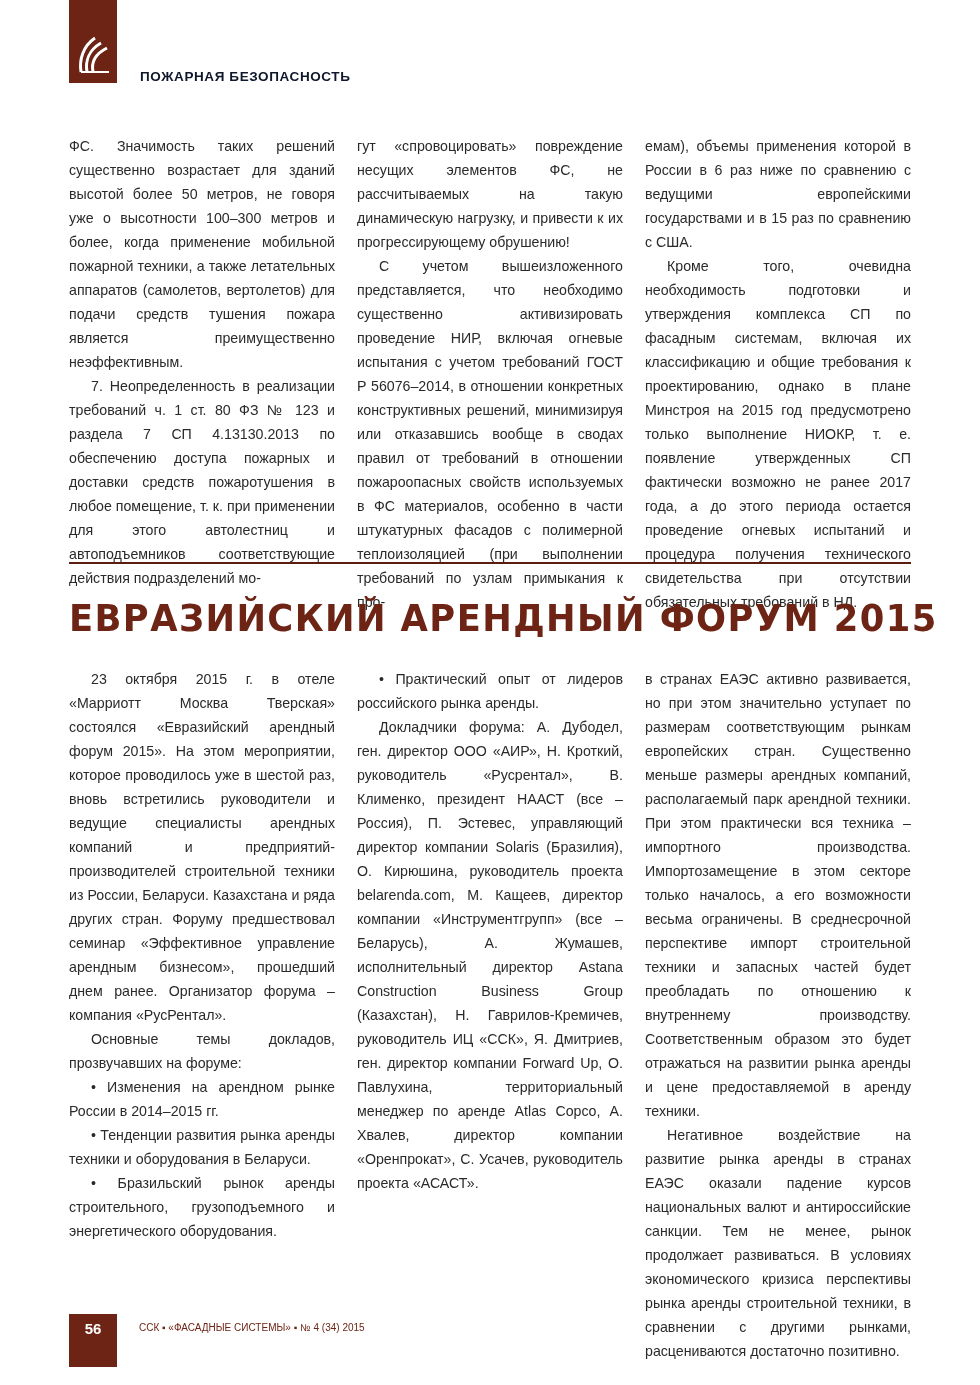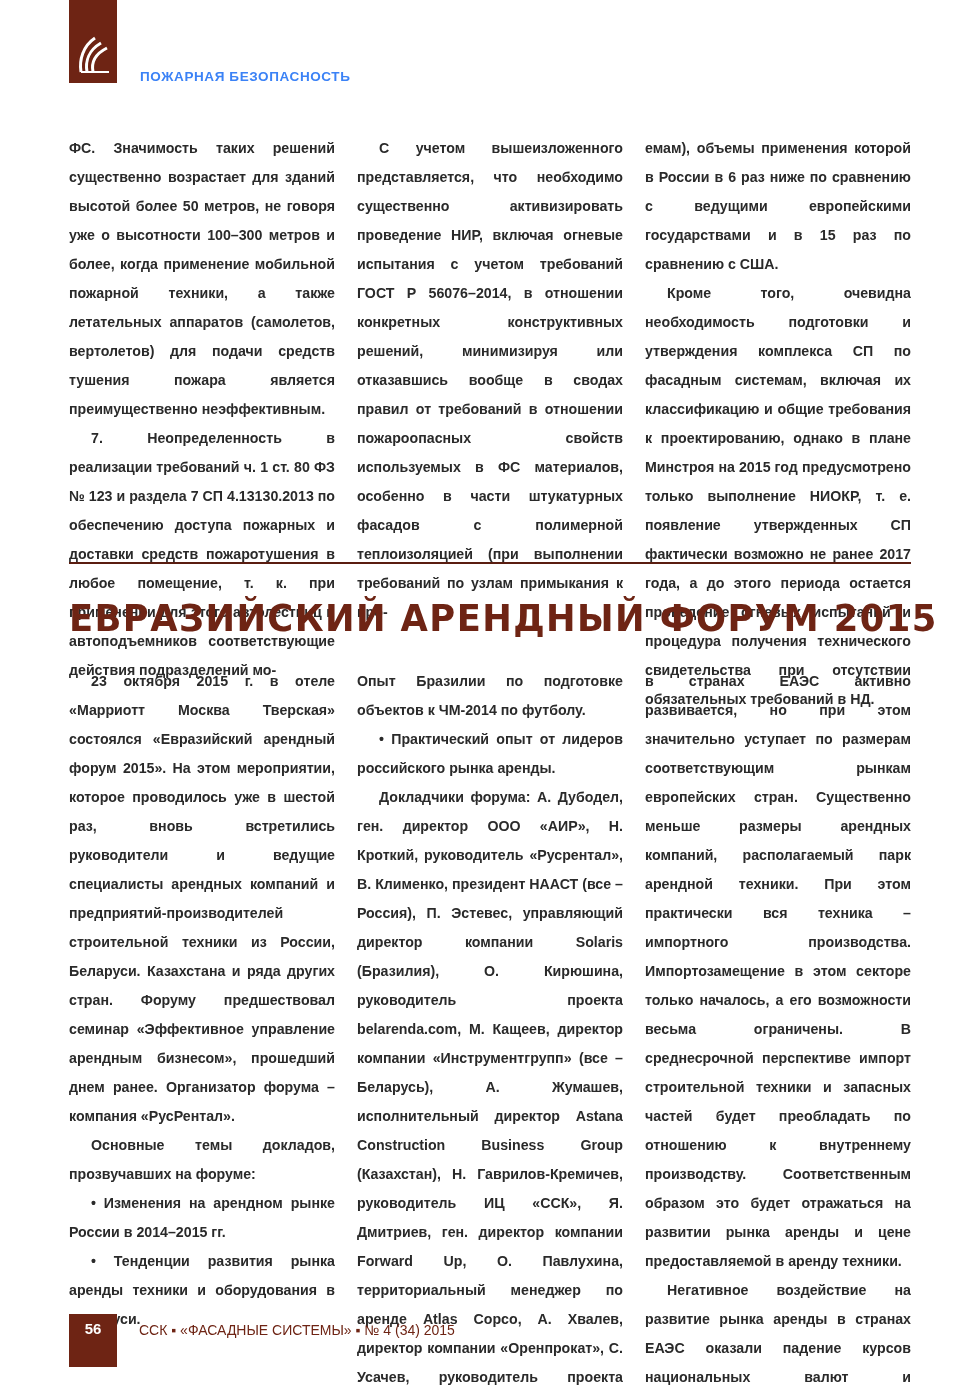--- a/index.html
+++ b/index.html
@@ -1,76 +1,77 @@
 <!DOCTYPE html>
 <html><head>
 <meta charset="utf-8">
 <style>
   html, body { margin: 0; padding: 0; background: #ffffff; }
   body { width: 980px; height: 1385px; position: relative; overflow: hidden;
          font-family: "Liberation Sans", "DejaVu Sans", sans-serif; color: #2a2a2a; }
   .brand-block { position: absolute; left: 69px; top: 0; width: 48px; height: 83px; background: #6e2414; }
   .brand-block svg { position: absolute; left: 6px; top: 34px; }
   .section-label { position: absolute; left: 140px; top: 69px; font-size: 13.5px; font-weight: bold;
-                   letter-spacing: 0.6px; color: #3b82f6; }
+                   letter-spacing: 0.6px; color: #0f172a; }
   .cols { position: absolute; left: 69px; width: 842px; display: flex; justify-content: space-between; }
-  .col { width: 266px; font-size: 14.2px; line-height: 29px; text-align: justify; font-weight: bold; }
+  .col { width: 266px; font-size: 14.2px; line-height: 24px; text-align: justify; }
   .col p { margin: 0; text-indent: 0; }
   .col p.ind { text-indent: 22px; }
   .top-cols { top: 134px; }
   .divider { position: absolute; left: 69px; top: 562px; width: 842px; height: 2px; background: #5a1d10; }
   .article-title { position: absolute; left: 69px; top: 596px; font-size: 38px; font-weight: bold;
                    color: #6e2414; letter-spacing: 1.5px; font-family: "DejaVu Sans", sans-serif;
                    transform: scaleX(0.93); transform-origin: left; white-space: nowrap; }
   .bottom-cols { top: 667px; }
   .footer-block { position: absolute; left: 69px; top: 1314px; width: 48px; height: 53px; background: #6e2414; }
   .page-num { position: absolute; left: 0; top: 6px; width: 48px; text-align: center; color: #fff;
               font-weight: bold; font-size: 15px; }
-  .footer-text { position: absolute; left: 139px; top: 1322px; font-size: 14px; color: #6e2414; }
+  .footer-text { position: absolute; left: 139px; top: 1322px; font-size: 10px; color: #6e2414; }
 </style>
 </head>
 <body>
 
 <div class="brand-block">
   <svg width="38" height="42" viewBox="0 0 38 42">
     <path d="M6 38 C4 26 8 12 20 4" stroke="#fff" stroke-width="3" fill="none"></path>
     <path d="M12 38 C10 27 14 16 26 9" stroke="#fff" stroke-width="3" fill="none"></path>
     <path d="M18 38 C16 28 20 20 32 14" stroke="#fff" stroke-width="3" fill="none"></path>
     <path d="M6 38 L34 38" stroke="#fff" stroke-width="2" fill="none"></path>
   </svg>
 </div>
 <div class="section-label">ПОЖАРНАЯ БЕЗОПАСНОСТЬ</div>
 
 <div class="cols top-cols">
   <div class="col">
     <p>ФС. Значимость таких решений существенно возрастает для зданий высотой более 50 метров, не говоря уже о высотности 100–300 метров и более, когда применение мобильной пожарной техники, а также летательных аппаратов (самолетов, вертолетов) для подачи средств тушения пожара является преимущественно неэффективным.</p>
     <p class="ind">7. Неопределенность в реализации требований ч. 1 ст. 80 ФЗ № 123 и раздела 7 СП 4.13130.2013 по обеспечению доступа пожарных и доставки средств пожаротушения в любое помещение, т. к. при применении для этого автолестниц и автоподъемников соответствующие действия подразделений мо-</p>
   </div>
   <div class="col">
+    <p>гут «спровоцировать» повреждение несущих элементов ФС, не рассчитываемых на такую динамическую нагрузку, и привести к их прогрессирующему обрушению!</p>
     <p class="ind">С учетом вышеизложенного представляется, что необходимо существенно активизировать проведение НИР, включая огневые испытания с учетом требований ГОСТ Р 56076–2014, в отношении конкретных конструктивных решений, минимизируя или отказавшись вообще в сводах правил от требований в отношении пожароопасных свойств используемых в ФС материалов, особенно в части штукатурных фасадов с полимерной теплоизоляцией (при выполнении требований по узлам примыкания к про-</p>
   </div>
   <div class="col">
     <p>емам), объемы применения которой в России в 6 раз ниже по сравнению с ведущими европейскими государствами и в 15 раз по сравнению с США.</p>
     <p class="ind">Кроме того, очевидна необходимость подготовки и утверждения комплекса СП по фасадным системам, включая их классификацию и общие требования к проектированию, однако в плане Минстроя на 2015 год предусмотрено только выполнение НИОКР, т. е. появление утвержденных СП фактически возможно не ранее 2017 года, а до этого периода остается проведение огневых испытаний и процедура получения технического свидетельства при отсутствии обязательных требований в НД.</p>
   </div>
 </div>
 
 <div class="divider"></div>
 
 <div class="article-title">ЕВРАЗИЙСКИЙ АРЕНДНЫЙ ФОРУМ 2015</div>
 
 <div class="cols bottom-cols">
   <div class="col">
     <p class="ind">23 октября 2015 г. в отеле «Марриотт Москва Тверская» состоялся «Евразийский арендный форум 2015». На этом мероприятии, которое проводилось уже в шестой раз, вновь встретились руководители и ведущие специалисты арендных компаний и предприятий-производителей строительной техники из России, Беларуси. Казахстана и ряда других стран. Форуму предшествовал семинар «Эффективное управление арендным бизнесом», прошедший днем ранее. Организатор форума – компания «РусРентал».</p>
     <p class="ind">Основные темы докладов, прозвучавших на форуме:</p>
     <p class="ind">• Изменения на арендном рынке России в 2014–2015 гг.</p>
     <p class="ind">• Тенденции развития рынка аренды техники и оборудования в Беларуси.</p>
+    <p class="ind">• Бразильский рынок аренды строительного, грузоподъемного и энергетического оборудования.</p>
   </div>
   <div class="col">
-    <p>Опыт Бразилии по подготовке объектов к ЧМ-2014 по футболу.</p>
     <p class="ind">• Практический опыт от лидеров российского рынка аренды.</p>
     <p class="ind">Докладчики форума: А. Дубодел, ген. директор ООО «АИР», Н. Кроткий, руководитель «Русрентал», В. Клименко, президент НААСТ (все – Россия), П. Эстевес, управляющий директор компании Solaris (Бразилия), О. Кирюшина, руководитель проекта belarenda.com, М. Кащеев, директор компании «Инструментгрупп» (все – Беларусь), А. Жумашев, исполнительный директор Astana Construction Business Group (Казахстан), Н. Гаврилов-Кремичев, руководитель ИЦ «ССК», Я. Дмитриев, ген. директор компании Forward Up, О. Павлухина, территориальный менеджер по аренде Atlas Copco, А. Хвалев, директор компании «Оренпрокат», С. Усачев, руководитель проекта «АСАСТ».</p>
   </div>
   <div class="col">
     <p>в странах ЕАЭС активно развивается, но при этом значительно уступает по размерам соответствующим рынкам европейских стран. Существенно меньше размеры арендных компаний, располагаемый парк арендной техники. При этом практически вся техника – импортного производства. Импортозамещение в этом секторе только началось, а его возможности весьма ограничены. В среднесрочной перспективе импорт строительной техники и запасных частей будет преобладать по отношению к внутреннему производству. Соответственным образом это будет отражаться на развитии рынка аренды и цене предоставляемой в аренду техники.</p>
     <p class="ind">Негативное воздействие на развитие рынка аренды в странах ЕАЭС оказали падение курсов национальных валют и антироссийские санкции. Тем не менее, рынок продолжает развиваться. В условиях экономического кризиса перспективы рынка аренды строительной техники, в сравнении с другими рынками, расцениваются достаточно позитивно.</p>
   </div>
 </div>
 
 <div class="footer-block">

